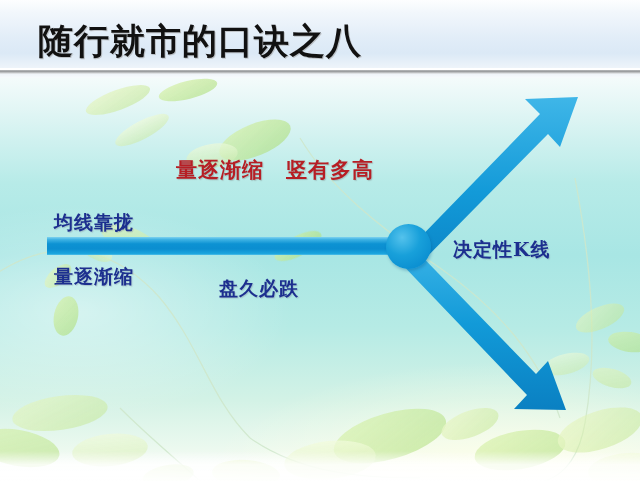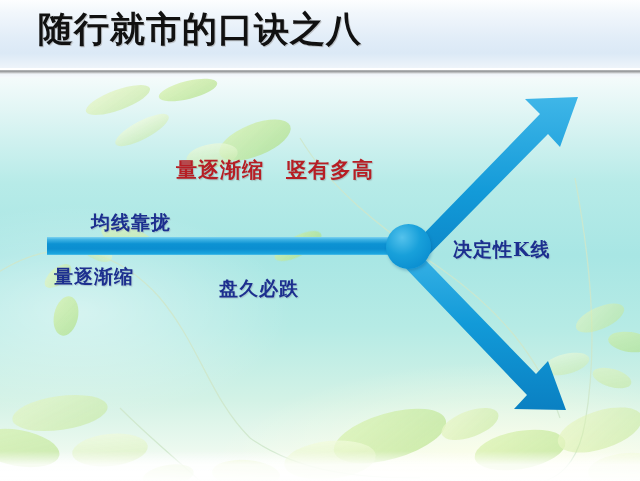--- a/index.html
+++ b/index.html
@@ -28,21 +28,21 @@
     background: linear-gradient(to bottom,
         #fdfeff 0%,
         #f2f7fc 18%,
         #e2edf8 55%,
         #dbe9f6 78%,
         #eef4fa 100%);
   }
   .header-title {
     position: absolute;
     left: 38px;
-    top: 6px;
+    top: 18px;
     font-family: "DejaVu Serif", "Liberation Serif", serif;
     font-size: 35px;
     font-weight: bold;
     color: #111111;
     letter-spacing: 1px;
     white-space: nowrap;
     text-shadow: 1px 1px 0 rgba(160,160,160,0.55);
   }
   .header-rule {
     position: absolute;
@@ -137,21 +137,21 @@
     font-size: 21px;
     text-shadow: 1px 1px 1px rgba(120,120,120,0.35);
   }
   .label-blue {
     color: #1c2f8f;
     font-size: 19px;
     text-shadow: 1px 1px 1px rgba(130,140,160,0.40);
   }
 
   .lbl-red-pair  { left: 176px; top: 78px; }
-  .lbl-ma        { left: 54px;  top: 132px; margin-left: 37px; }
+  .lbl-ma        { left: 54px;  top: 132px; }
   .lbl-vol       { left: 54px;  top: 186px; text-align: center; }
   .lbl-consol    { left: 219px; top: 198px; }
   .lbl-kline     { left: 453px; top: 159px; }
 </style>
 </head>
 <body>
 
 <div id="slide">
 
   <div class="header">

